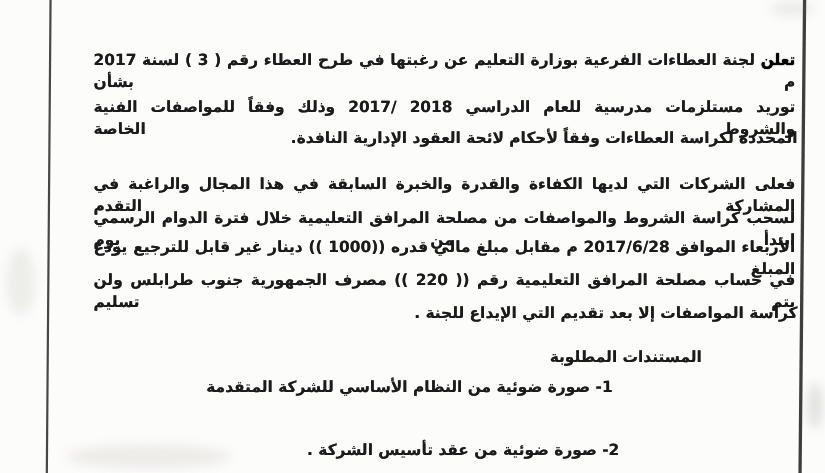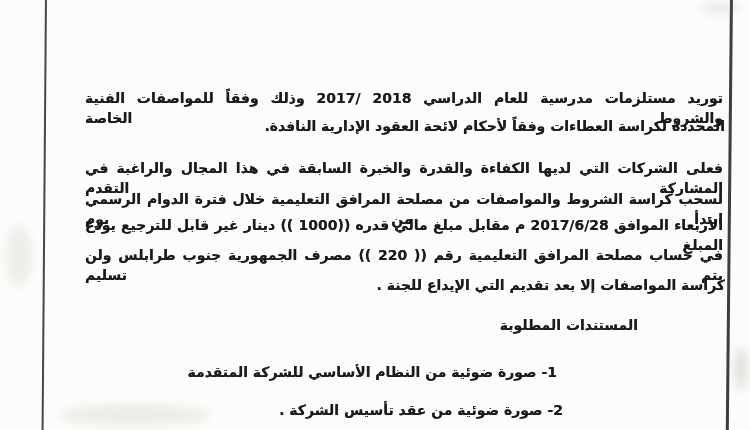--- a/index.html
+++ b/index.html
@@ -56,28 +56,32 @@
 <div id="page">
 
   <div class="edge-line left"></div>
   <div class="edge-line right"></div>
 
   <div class="smudge s1"></div>
   <div class="smudge s2"></div>
   <div class="smudge s3"></div>
   <div class="smudge s4"></div>
 
+  <div class="line just" style="top:45px" dir="rtl">
+    <span class="kw">تعلن</span>
+    <span>لجنة العطاءات الفرعية بوزارة التعليم عن رغبتها في طرح العطاء رقم ( 3 ) لسنة 2017 م بشأن</span>
+  </div>
 
   <div class="line just" style="top:88px">توريد مستلزمات مدرسية للعام الدراسي ⁦2017/ 2018⁩  وذلك وفقاً للمواصفات الفنية والشروط الخاصة</div>
   <div class="line ralign" style="top:116px">المحددة لكراسة العطاءات وفقاً لأحكام لائحة العقود الإدارية النافدة.</div>
   <div class="line just" style="top:158px">فعلى الشركات التي لديها الكفاءة والقدرة والخبرة السابقة في هذا المجال والراغبة في المشاركة التقدم</div>
   <div class="line just" style="top:189px">لسحب كراسة الشروط والمواصفات من مصلحة المرافق التعليمية خلال فترة الدوام الرسمي ابتدأ من يوم</div>
   <div class="line just" style="top:215px">الأربعاء الموافق 2017/6/28  م مقابل مبلغ مالي قدره ((1000 )) دينار غير قابل للترجيع يودع المبلغ</div>
   <div class="line just" style="top:245px">في حساب مصلحة المرافق التعليمية رقم (( 220 ))  مصرف الجمهورية جنوب طرابلس ولن يتم تسليم</div>
   <div class="line ralign" style="top:275px">كراسة المواصفات إلا بعد تقديم التي الإيداع للجنة .</div>
 
   <div class="line" style="top:315px;right:112px;text-align:left">المستندات المطلوبة</div>
 
-  <div class="line" style="top:362px;right:193px;text-align:right">1- صورة ضوئية من النظام الأساسي للشركة المتقدمة</div>
+  <div class="line" style="top:342px;right:193px;text-align:right">1- صورة ضوئية من النظام الأساسي للشركة المتقدمة</div>
 
   <div class="line" style="top:400px;right:187px;text-align:center">2- صورة ضوئية من عقد تأسيس الشركة .</div>
 
 </div>
 
 </body></html>

